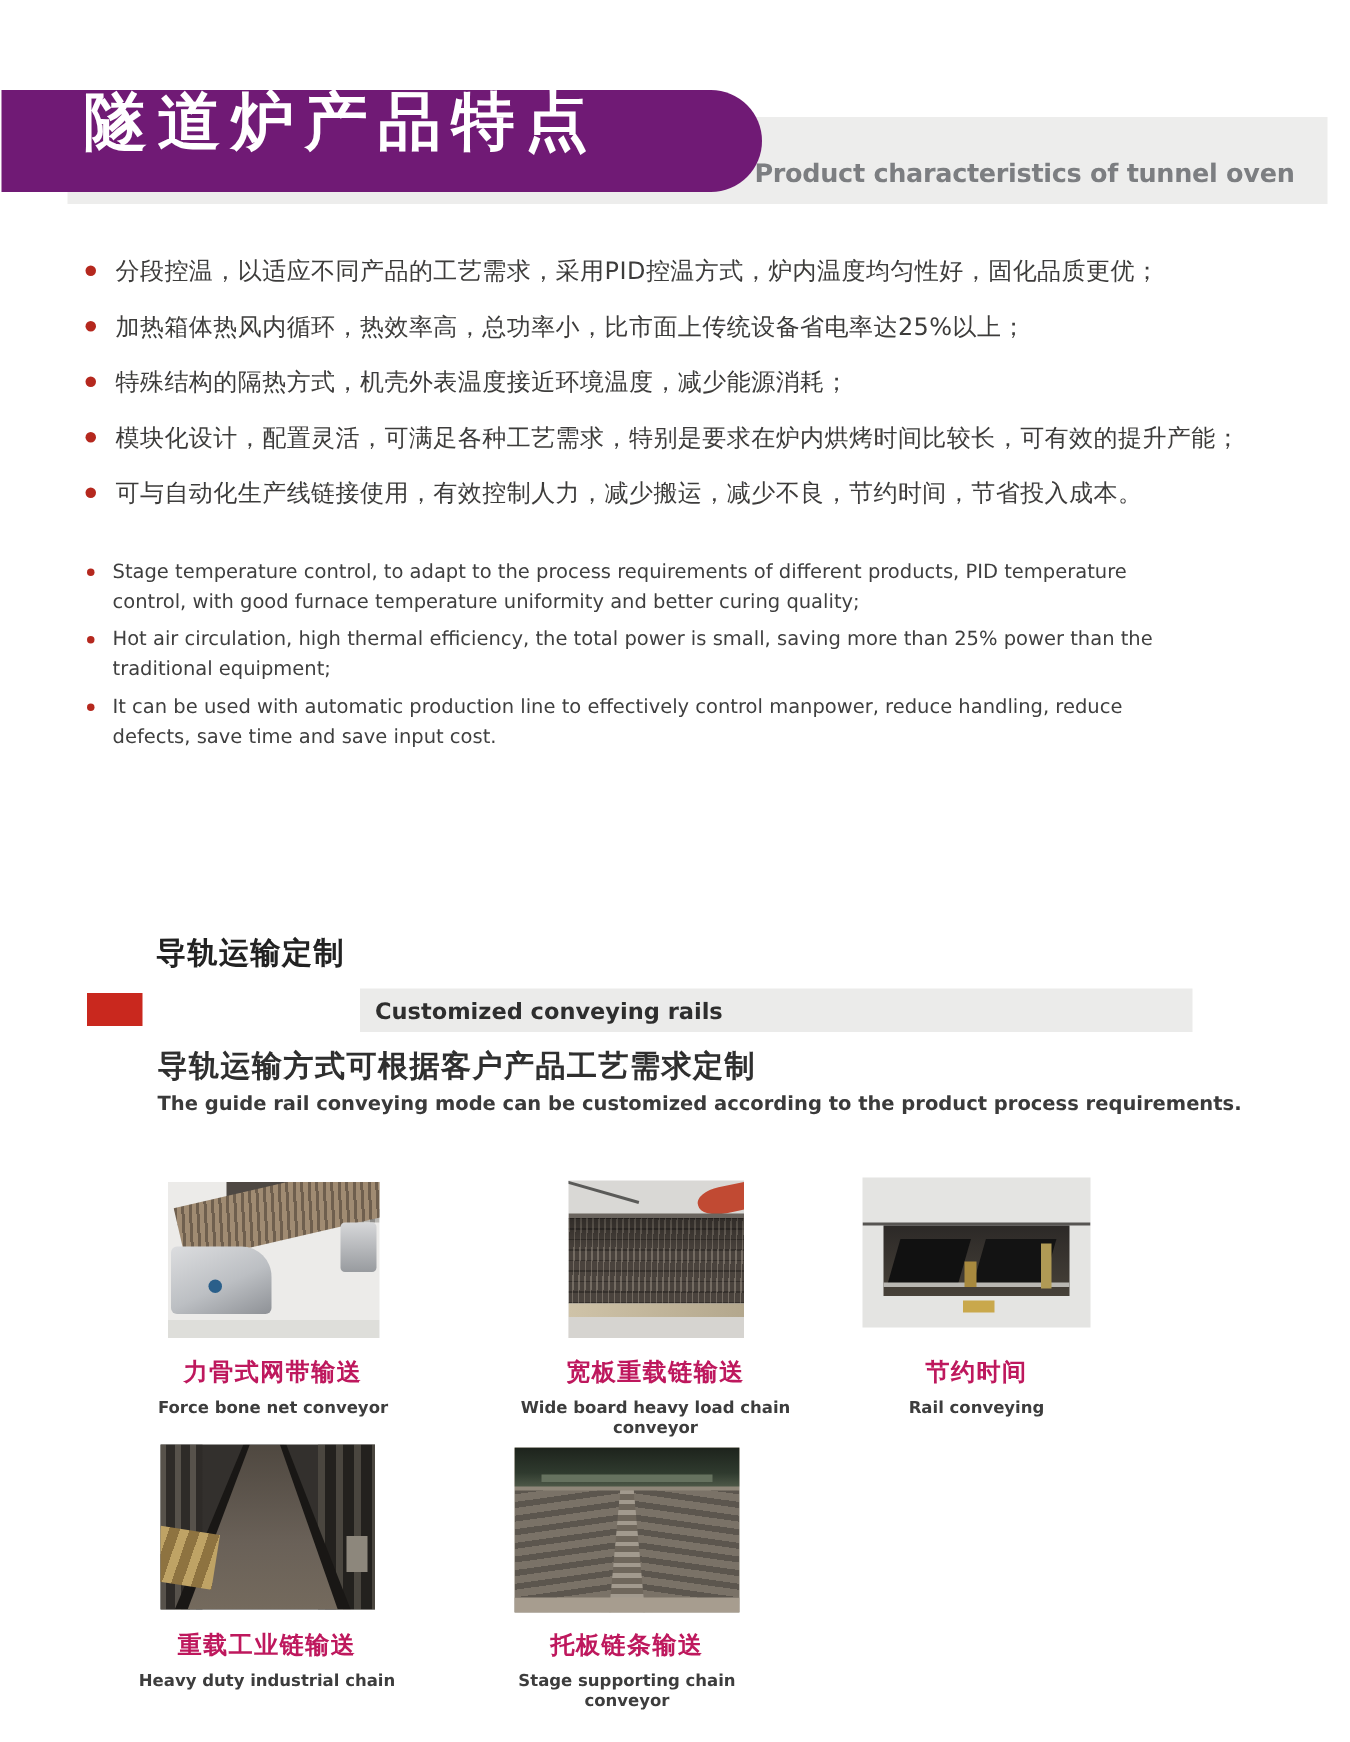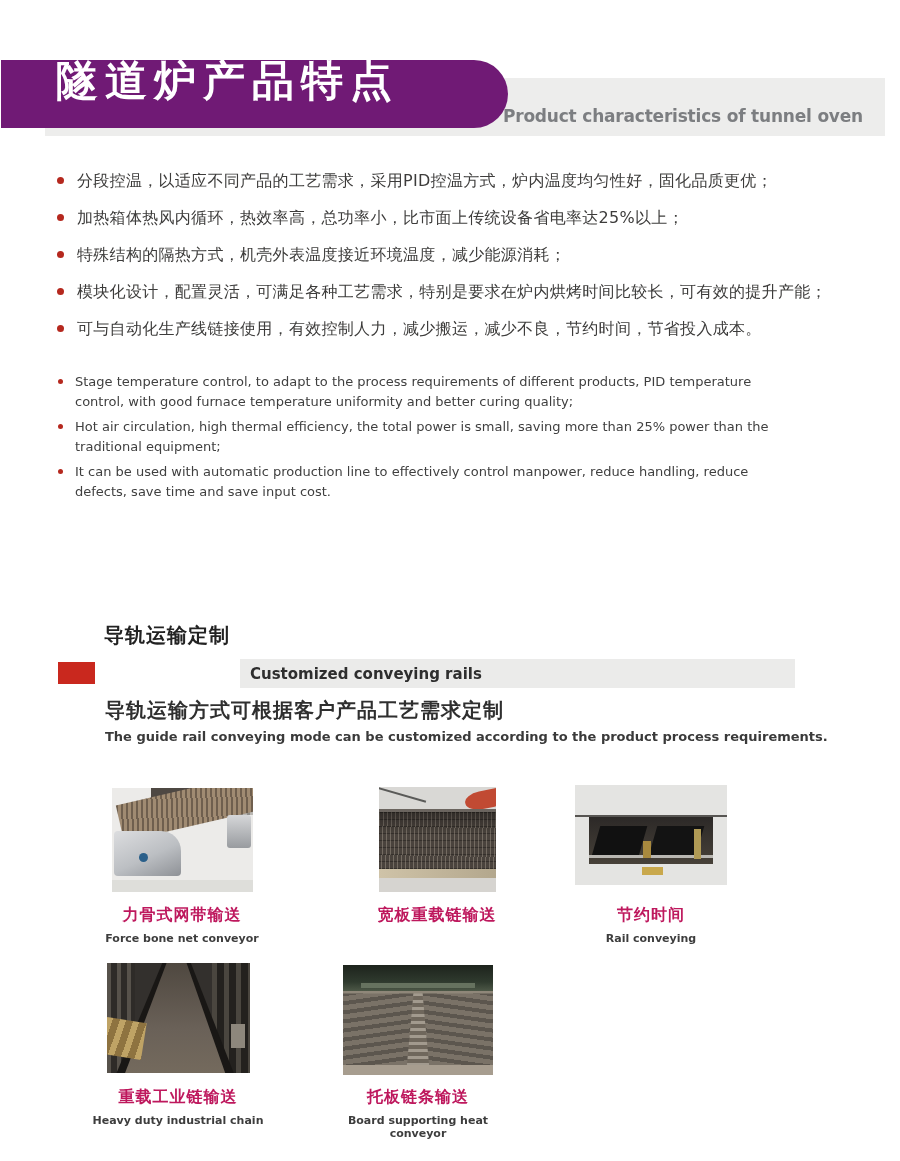--- a/index.html
+++ b/index.html
@@ -193,20 +193,21 @@
   <div class="fig fig2">
     <div class="photo p2">
       <div class="p2-rod"></div>
         <div class="p2-orange"></div>
         <div class="p2-bar"></div>
       <div class="p2-chain"></div>
         <div class="p2-tan"></div>
         <div class="p2-bottom"></div>
     </div>
     <div class="cap-zh">宽板重载链输送</div>
+    <div class="cap-en">Wide board heavy load chain conveyor</div>
   </div>
 
   <div class="fig fig3">
     <div class="photo p3">
       <div class="p3-line"></div>
         <div class="p3-open"></div>
       <div class="p3-plateL"></div>
         <div class="p3-plateR"></div>
         <div class="p3-shaft"></div>
       <div class="p3-goldC"></div>
@@ -234,16 +235,16 @@
   <div class="fig fig5">
     <div class="photo p5">
       <div class="p5-top"></div>
         <div class="p5-topbar"></div>
       <div class="p5-trayL"></div>
         <div class="p5-trayR"></div>
         <div class="p5-chain"></div>
       <div class="p5-fg"></div>
     </div>
     <div class="cap-zh">托板链条输送</div>
-    <div class="cap-en">Board supporting heat conveyor</div>
+    <div class="cap-en">Stage supporting chain conveyor</div>
   </div>
 
 </div>
 
 </body></html>

